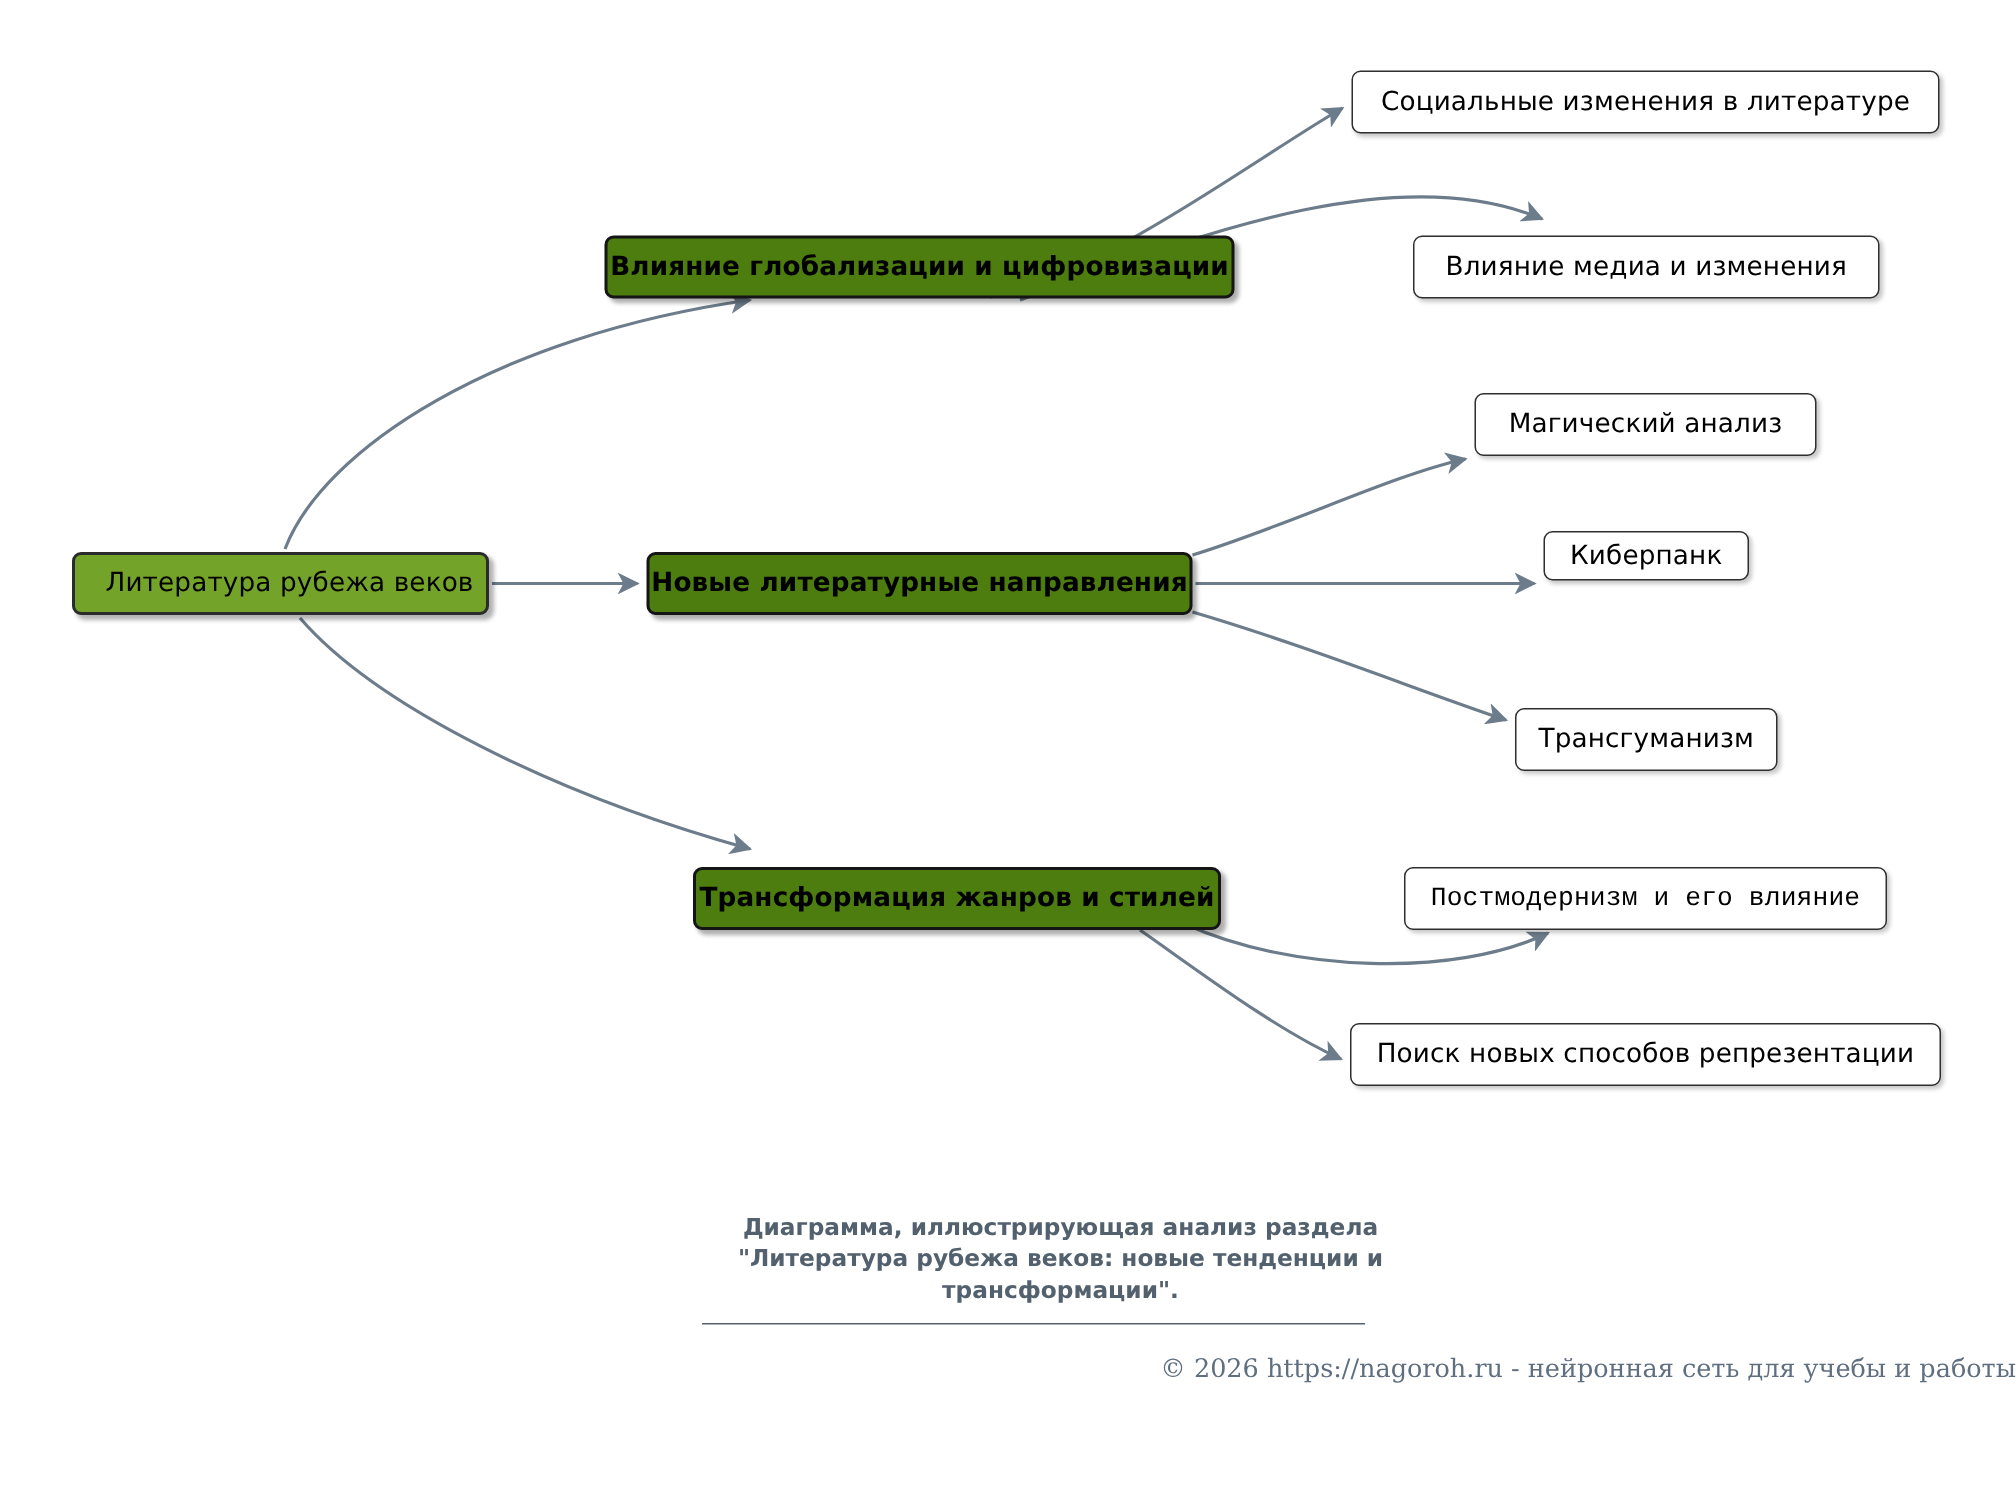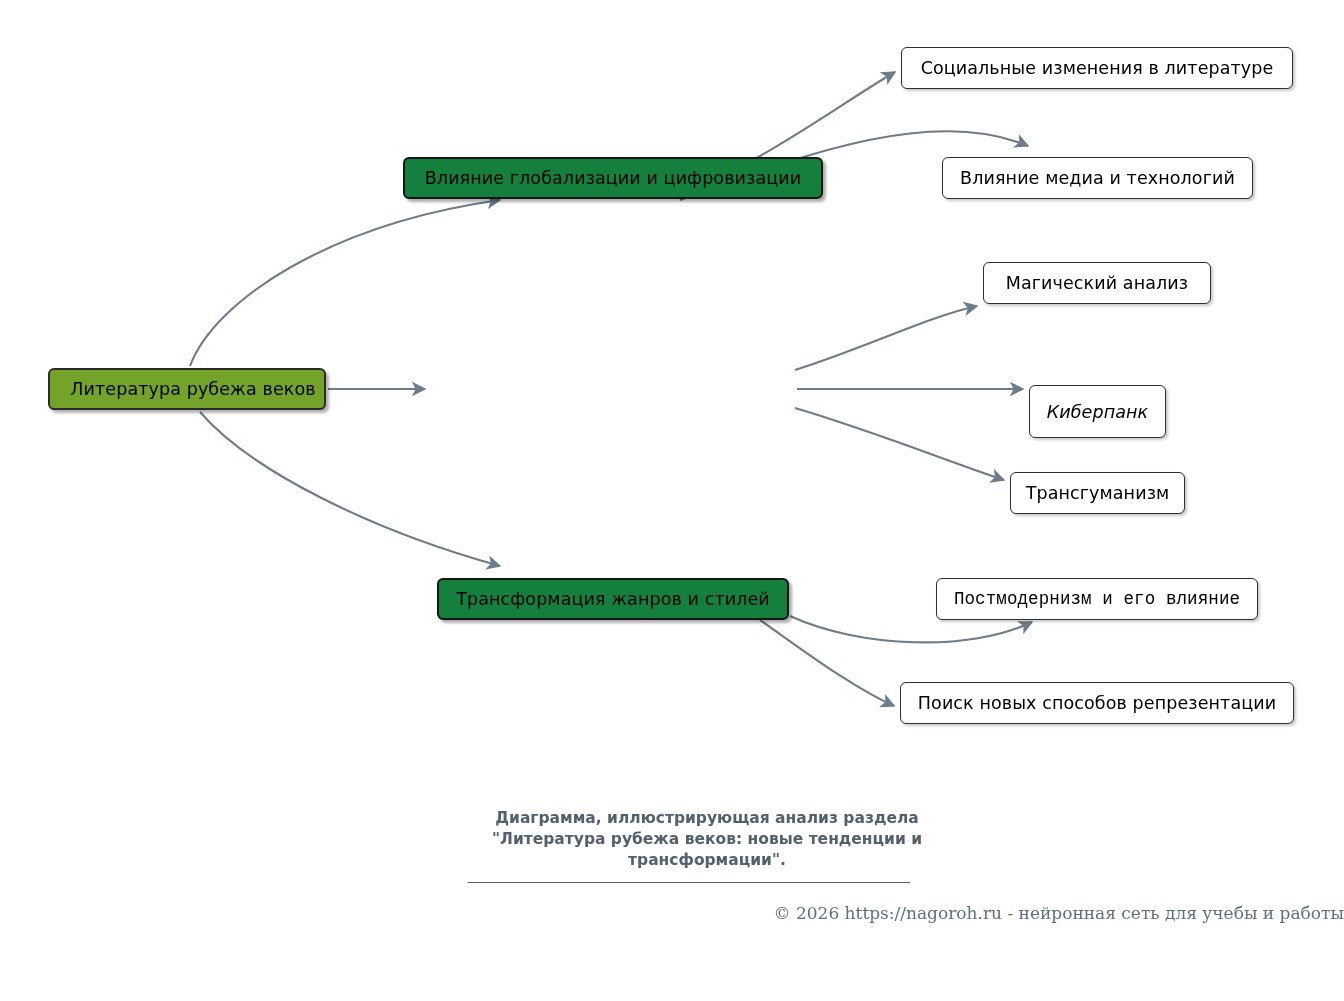--- a/index.html
+++ b/index.html
@@ -39,23 +39,24 @@
     font-size: 17.5px;
     letter-spacing: 0.1px;
     color: #000000;
   }
   .node-root {
     background: #74a32a;
     border: 2px solid #2b2b2b;
     box-shadow: 3px 3px 3px rgba(0,0,0,0.30);
   }
   .node-branch {
-    background: #15803d;
+    background: #4d7c0f;
     border: 2px solid #151515;
     box-shadow: 3px 3px 3px rgba(0,0,0,0.32);
+    font-weight: bold;
   }
   .node-leaf {
     background: #ffffff;
     border: 1.6px solid #2f2f2f;
     box-shadow: 2px 2px 3px rgba(0,0,0,0.22);
   }
   .caption {
     position: absolute;
     left: 0;
     top: 808px;
@@ -117,38 +118,41 @@
   </svg>
 
   <div class="node node-root" style="left:48px; top:368px; width:278px; height:42px;padding-left:12px;">
     <span>Литература рубежа веков</span>
   </div>
 
   <div class="node node-branch" style="left:403px; top:157px; width:420px; height:42px;">
     <span>Влияние глобализации и цифровизации</span>
   </div>
 
+  <div class="node node-branch" style="left:431px; top:368px; width:364px; height:42px;">
+    <span>Новые литературные направления</span>
+  </div>
 
-  <div class="node node-branch" style="left:437px; top:578px; width:352px; height:42px;align-items:center;">
+  <div class="node node-branch" style="left:462px; top:578px; width:352px; height:42px;align-items:center;">
     <span>Трансформация жанров и стилей</span>
   </div>
 
   <div class="node node-leaf" style="left:901px; top:47px; width:392px; height:42px;">
     <span>Социальные изменения в литературе</span>
   </div>
 
   <div class="node node-leaf" style="left:942px; top:157px; width:311px; height:42px;">
-    <span>Влияние медиа и технологий</span>
+    <span>Влияние медиа и изменения</span>
   </div>
 
   <div class="node node-leaf" style="left:983px; top:262px; width:228px; height:42px;">
     <span>Магический анализ</span>
   </div>
 
-  <div class="node node-leaf" style="left:1029px; top:385px; width:137px; height:53px;font-style:italic;">
+  <div class="node node-leaf" style="left:1029px; top:354px; width:137px; height:33px;">
     <span>Киберпанк</span>
   </div>
 
   <div class="node node-leaf" style="left:1010px; top:472px; width:175px; height:42px;">
     <span>Трансгуманизм</span>
   </div>
 
   <div class="node node-leaf" style="left:936px; top:578px; width:322px; height:42px;font-family:Liberation Mono, monospace;">
     <span>Постмодернизм и его влияние</span>
   </div>

